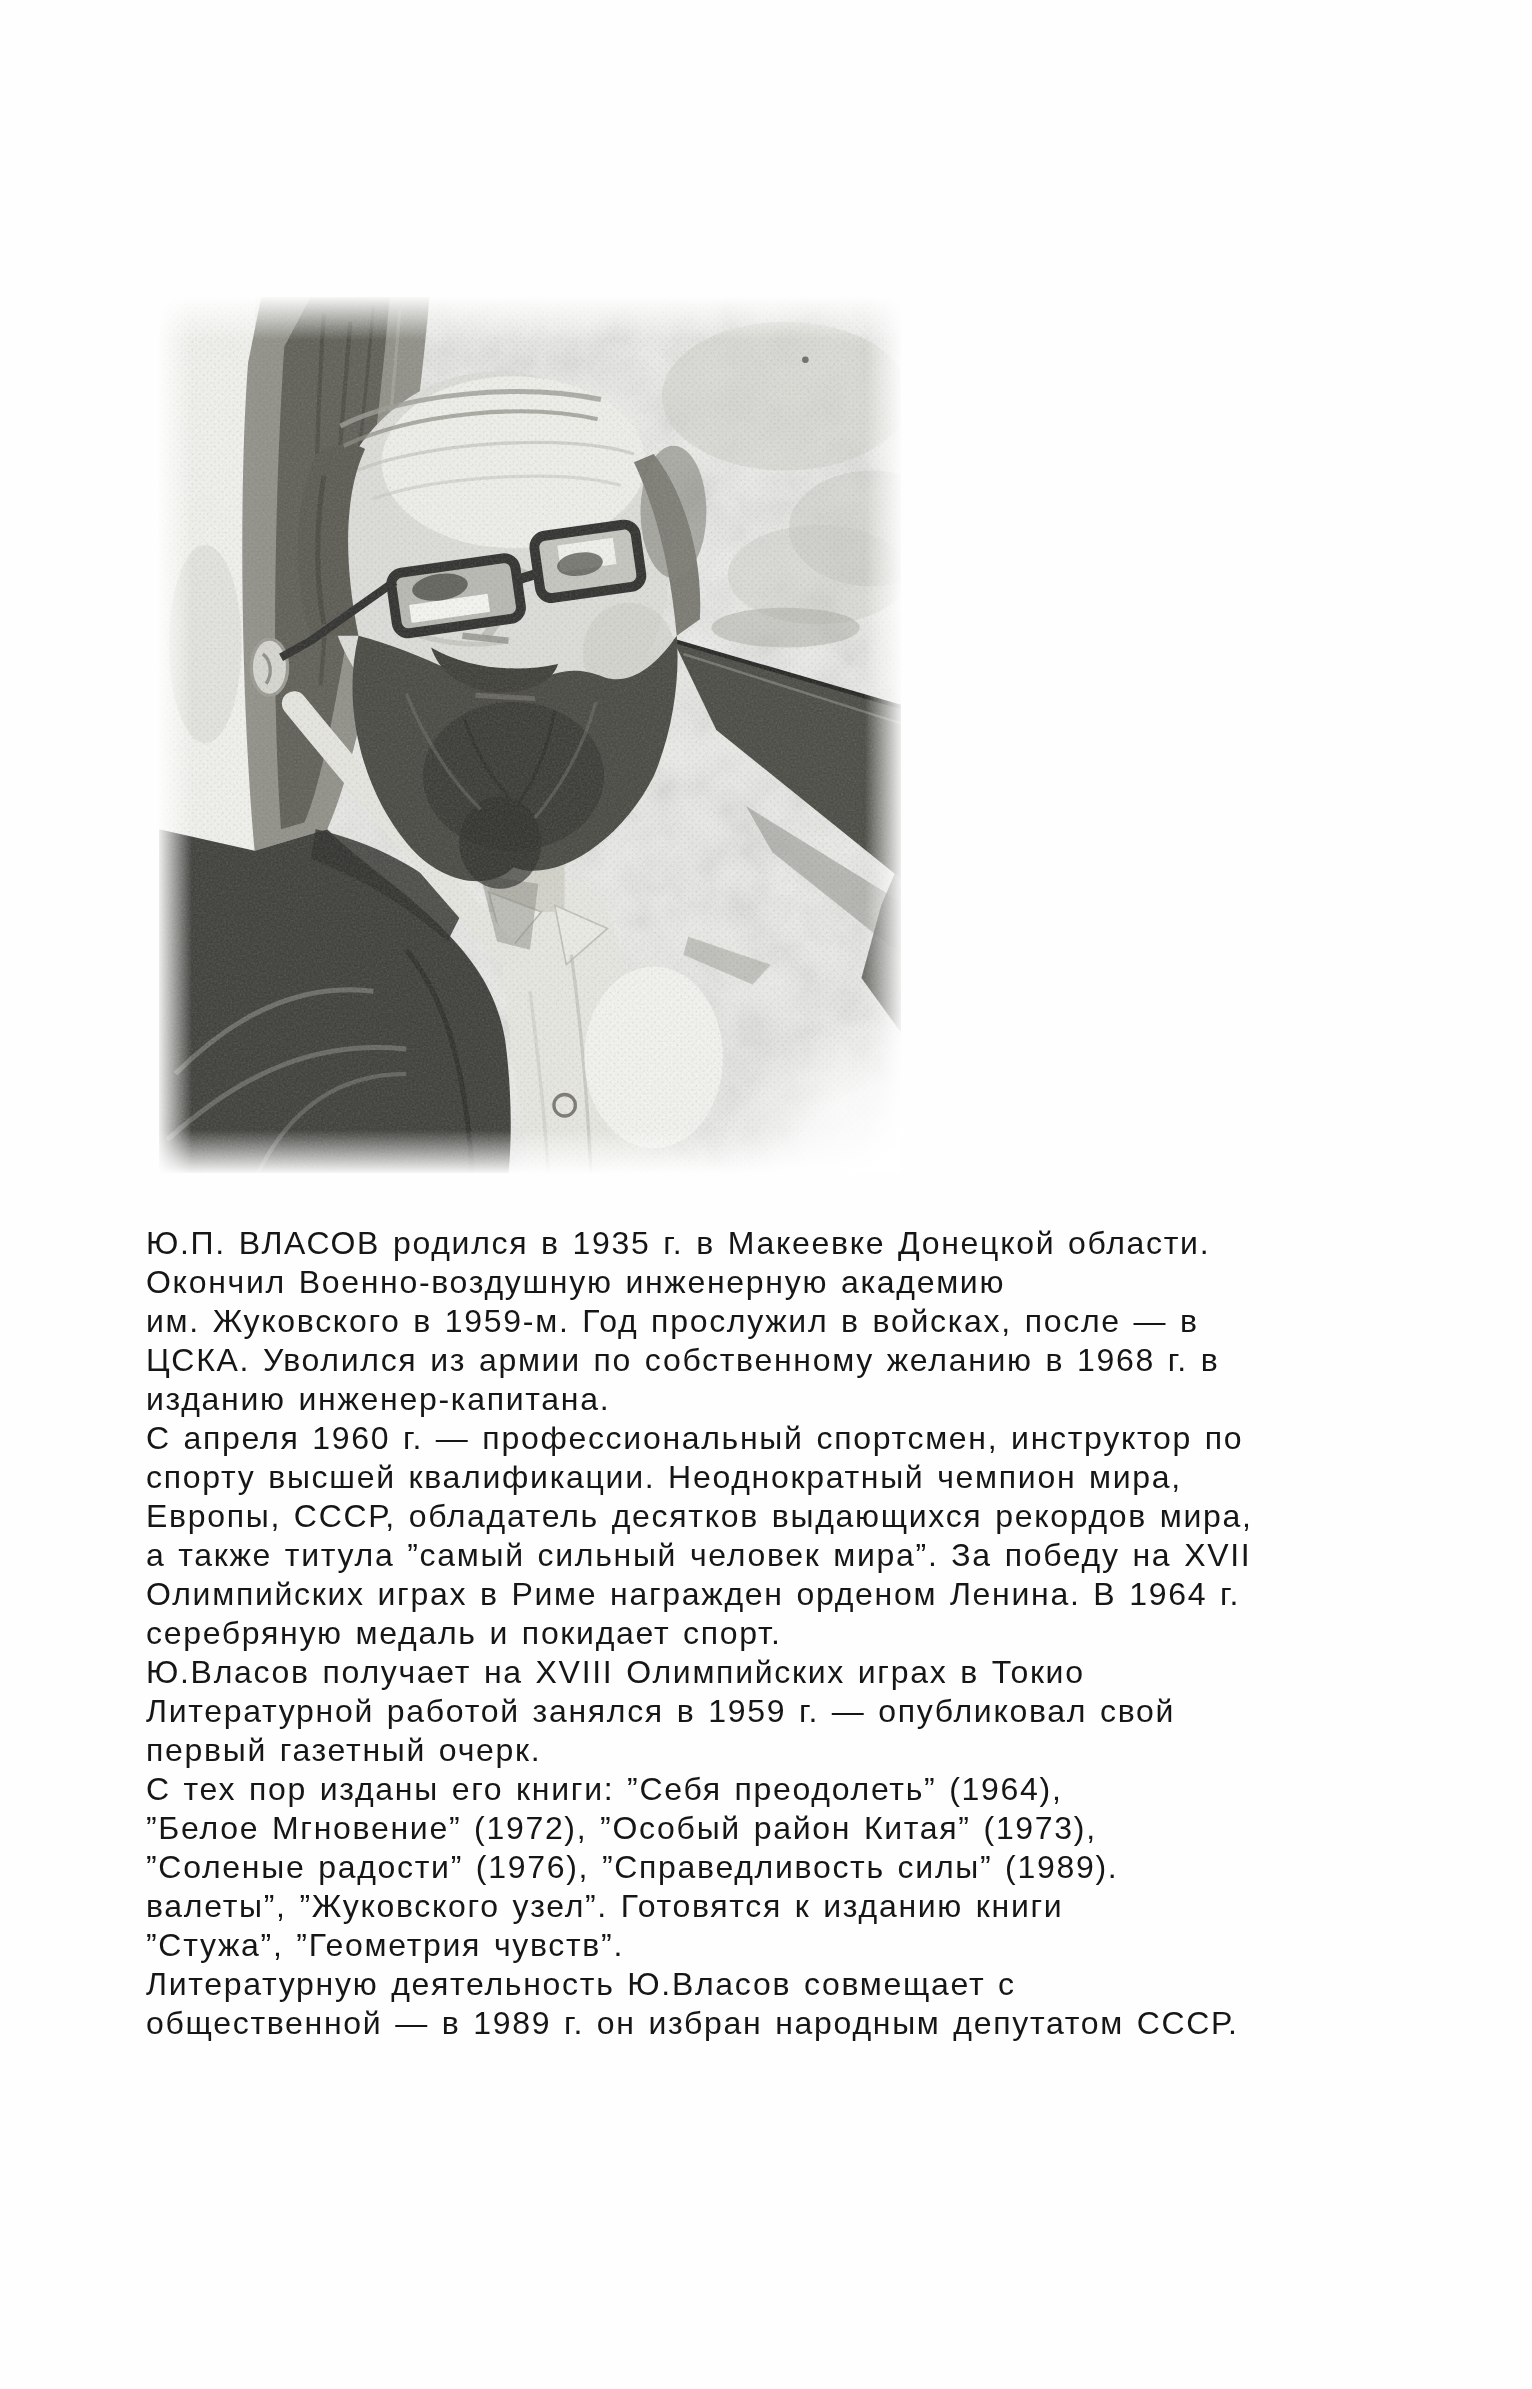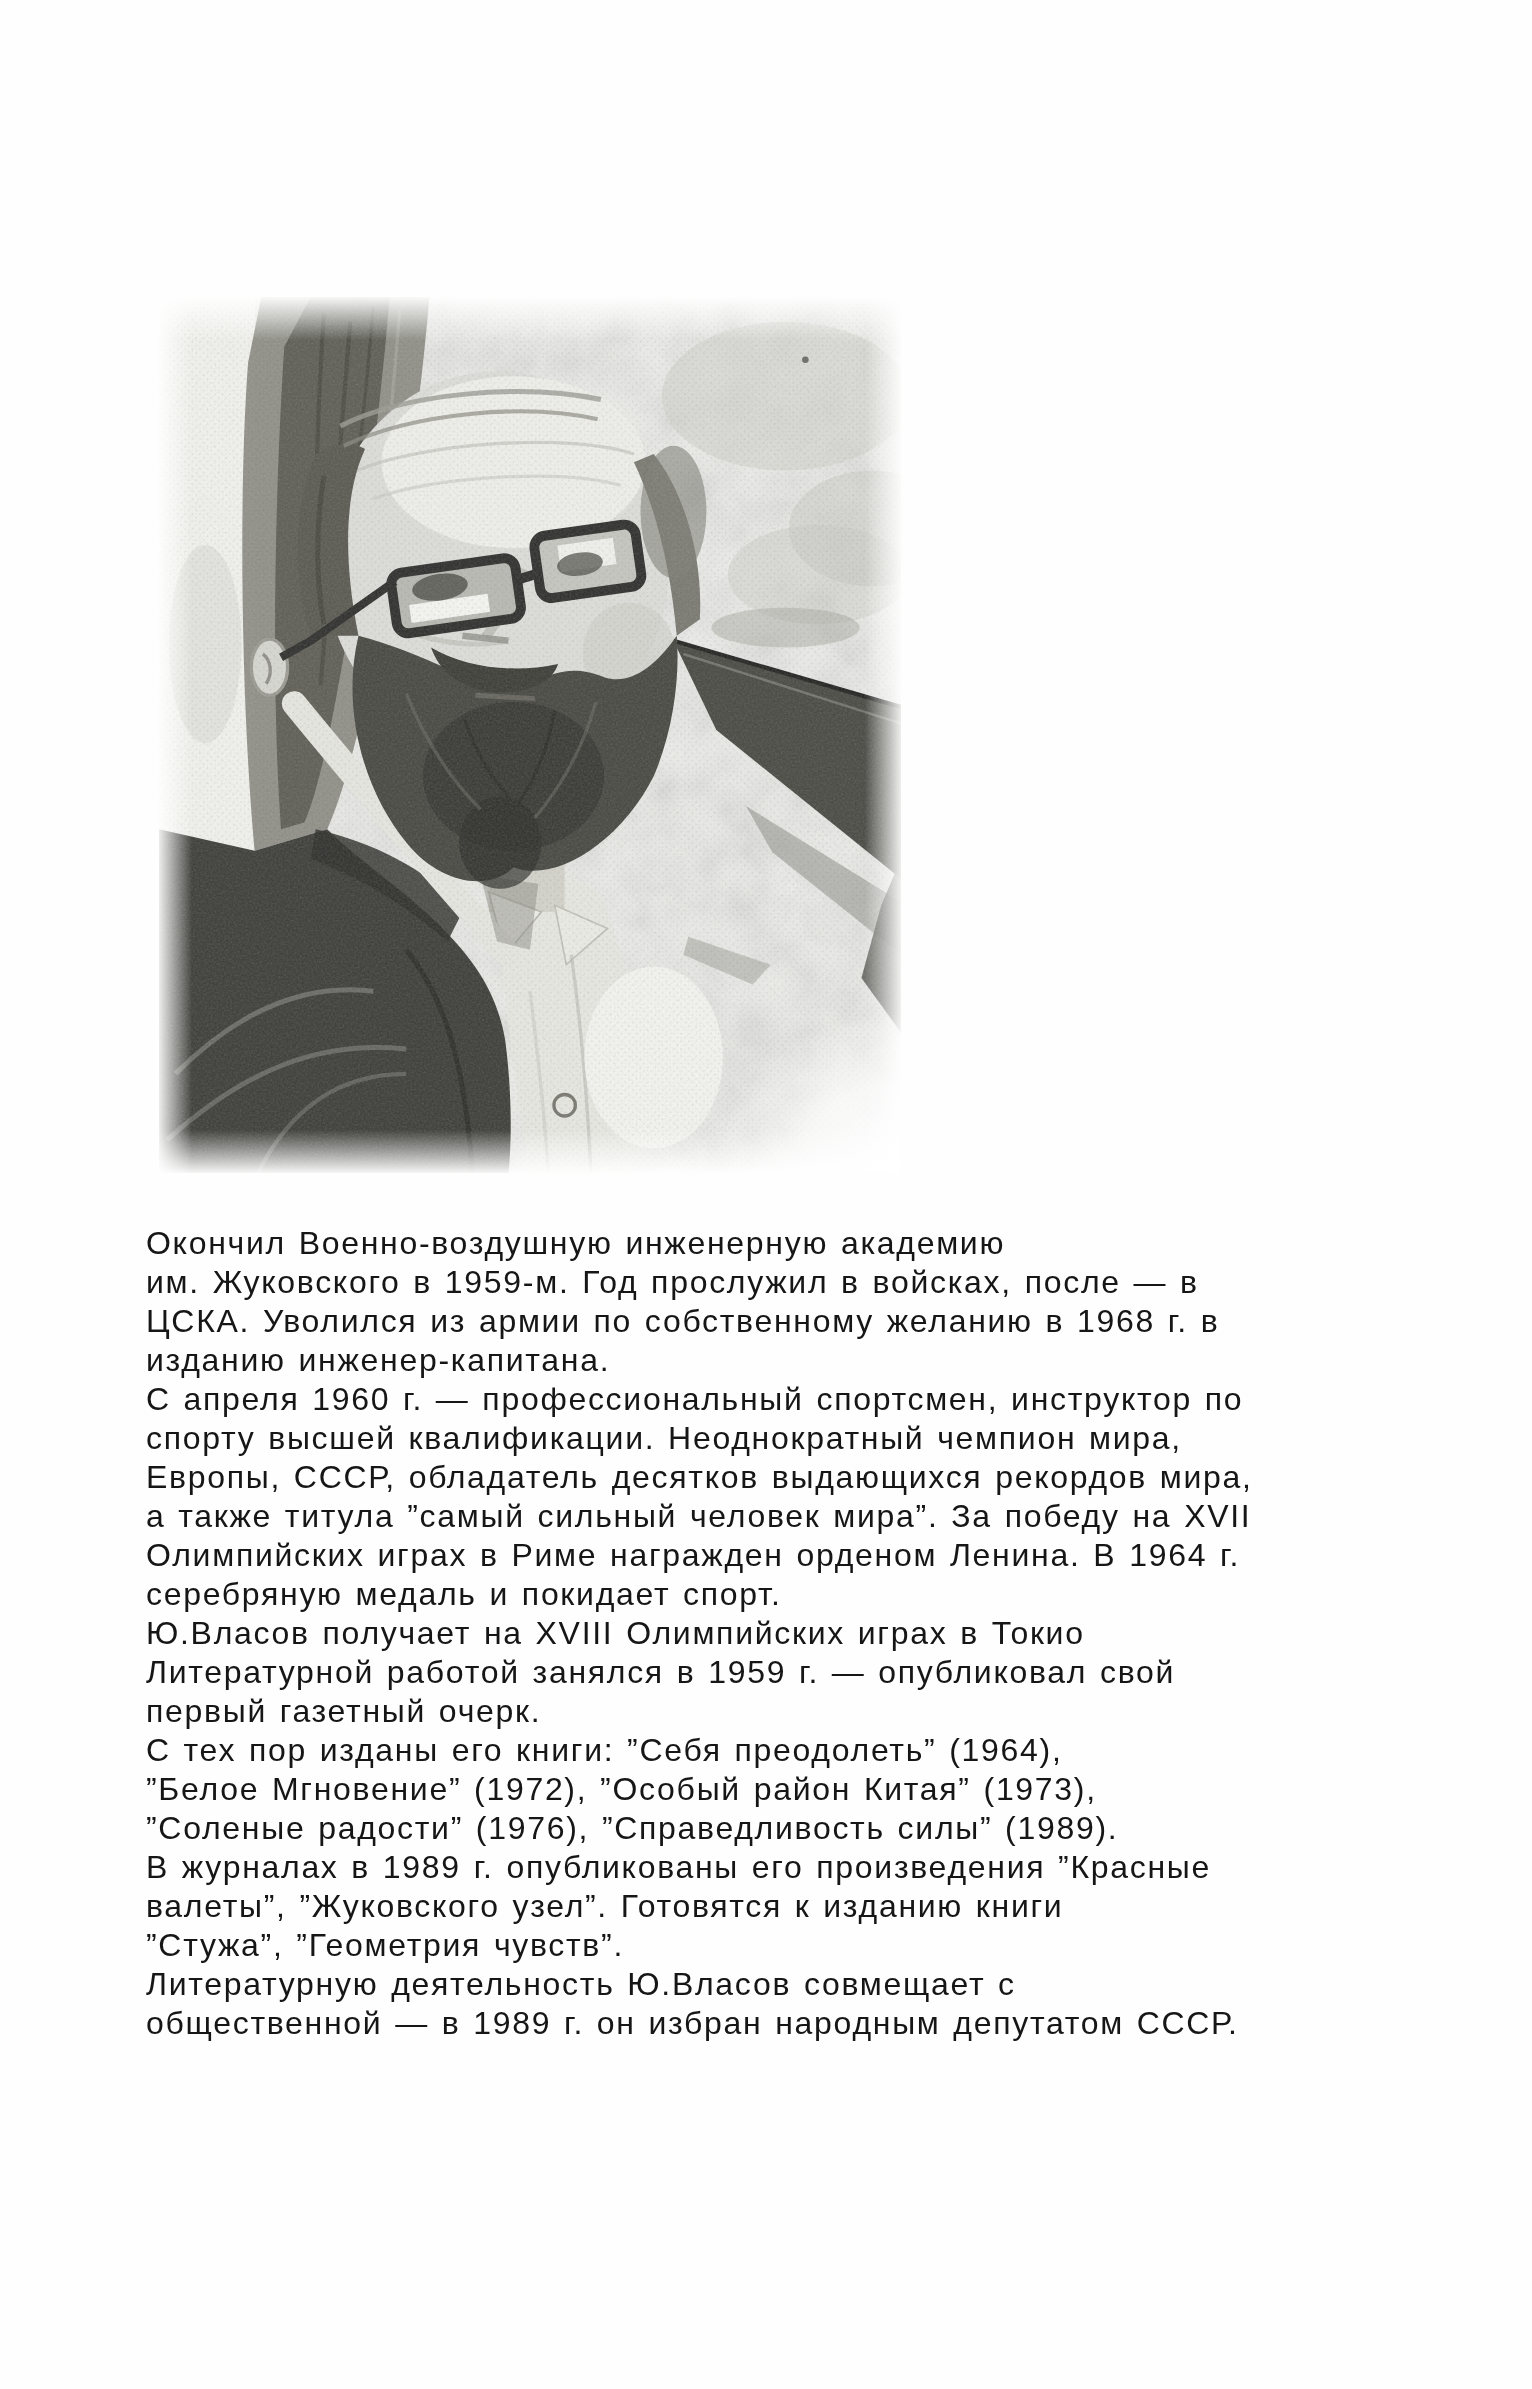--- a/index.html
+++ b/index.html
@@ -178,37 +178,37 @@
 
       <rect x="0" y="0" width="450" height="26" fill="url(#fadeT)"></rect>
       <rect x="0" y="504" width="450" height="26" fill="url(#fadeB)"></rect>
       <rect x="0" y="0" width="20" height="530" fill="url(#fadeL)"></rect>
       <rect x="428" y="0" width="22" height="530" fill="url(#fadeR)"></rect>
       <rect x="300" y="400" width="150" height="130" fill="url(#cornerBR)"></rect>
     </svg>
   </figure>
 
   <div class="bio">
+    <p class="line">Ю.П. ВЛАСОВ родился в 1935 г. в Макеевке Донецкой области.</p>
     <p class="line">Окончил Военно-воздушную инженерную академию</p>
     <p class="line">им. Жуковского в 1959-м. Год прослужил в войсках, после — в</p>
     <p class="line">ЦСКА. Уволился из армии по собственному желанию в 1968 г. в</p>
     <p class="line">изданию инженер-капитана.</p>
     <p class="line">С апреля 1960 г. — профессиональный спортсмен, инструктор по</p>
     <p class="line">спорту высшей квалификации. Неоднократный чемпион мира,</p>
     <p class="line">Европы, СССР, обладатель десятков выдающихся рекордов мира,</p>
     <p class="line">а также титула ”самый сильный человек мира”. За победу на XVII</p>
     <p class="line">Олимпийских играх в Риме награжден орденом Ленина. В 1964 г.</p>
     <p class="line">серебряную медаль и покидает спорт.</p>
     <p class="line">Ю.Власов получает на XVIII Олимпийских играх в Токио</p>
     <p class="line">Литературной работой занялся в 1959 г. — опубликовал свой</p>
     <p class="line">первый газетный очерк.</p>
     <p class="line">С тех пор изданы его книги: ”Себя преодолеть” (1964),</p>
     <p class="line">”Белое Мгновение” (1972), ”Особый район Китая” (1973),</p>
     <p class="line">”Соленые радости” (1976), ”Справедливость силы” (1989).</p>
-    <p class="line">В журналах в 1989 г. опубликованы его произведения ”Красные</p>
     <p class="line">валеты”, ”Жуковского узел”. Готовятся к изданию книги</p>
     <p class="line">”Стужа”, ”Геометрия чувств”.</p>
     <p class="line">Литературную деятельность Ю.Власов совмещает с</p>
     <p class="line">общественной — в 1989 г. он избран народным депутатом СССР.</p>
   </div>
 
 </div>
 
 
 </body></html>

